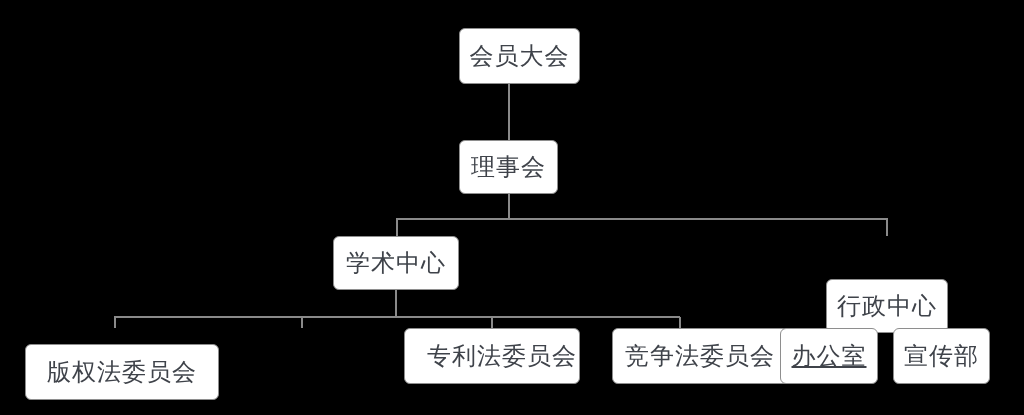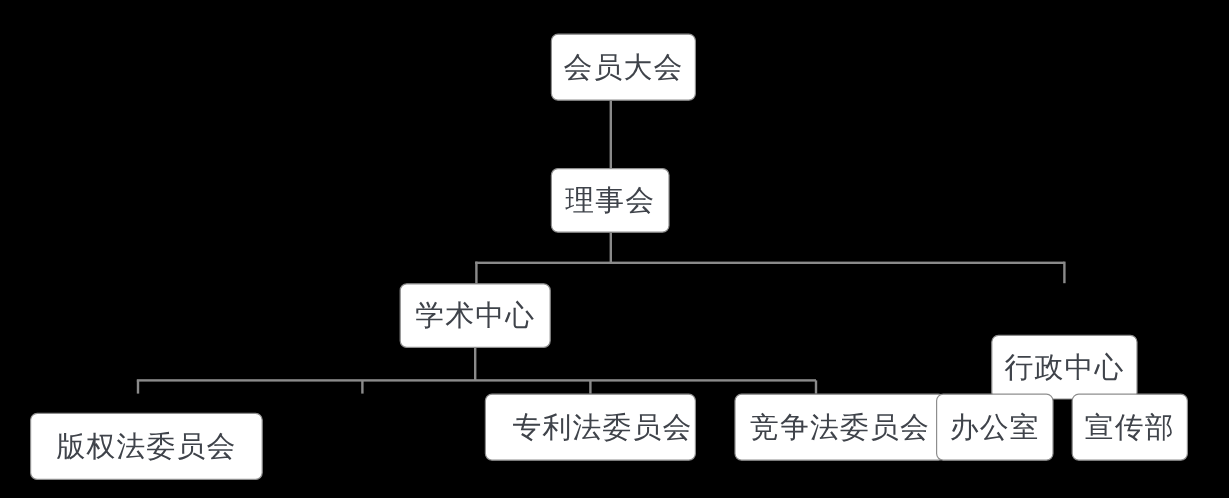--- a/index.html
+++ b/index.html
@@ -31,21 +31,21 @@
   }
   
   .n0 { left: 459px; top: 28px;  width: 121px; height: 56px; }
   .n1 { left: 459px; top: 140px; width: 99px;  height: 54px; }
   .n2 { left: 333px; top: 236px; width: 126px; height: 54px; }
   .n3 { left: 826px; top: 236px; width: 122px; height: 54px; margin-top: 43px; }
   .n4 { left: 25px;  top: 344px; width: 194px; height: 56px; }
   .n5 { left: 214px; top: 328px; width: 176px; height: 56px; }
   .n6 { left: 404px; top: 328px; width: 176px; height: 56px; padding-left: 20px; }
   .n7 { left: 592px; top: 328px; width: 176px; height: 56px; margin-left: 20px; }
-  .n8 { left: 780px; top: 328px; width: 98px;  height: 56px; }
+  .n8 { left: 780px; top: 328px; width: 98px;  height: 56px; text-decoration: underline; }
   .n9 { left: 893px; top: 328px; width: 97px;  height: 56px; }
 
   .line {
     position: absolute;
     background: #8a8a8a;
   }
   
   .l1  { left: 508px; top: 84px;  width: 1.5px; height: 56px; }  
   .l2  { left: 508px; top: 194px; width: 1.5px; height: 25px; }  
   .l3  { left: 396px; top: 218px; width: 491px; height: 1.5px; } 

